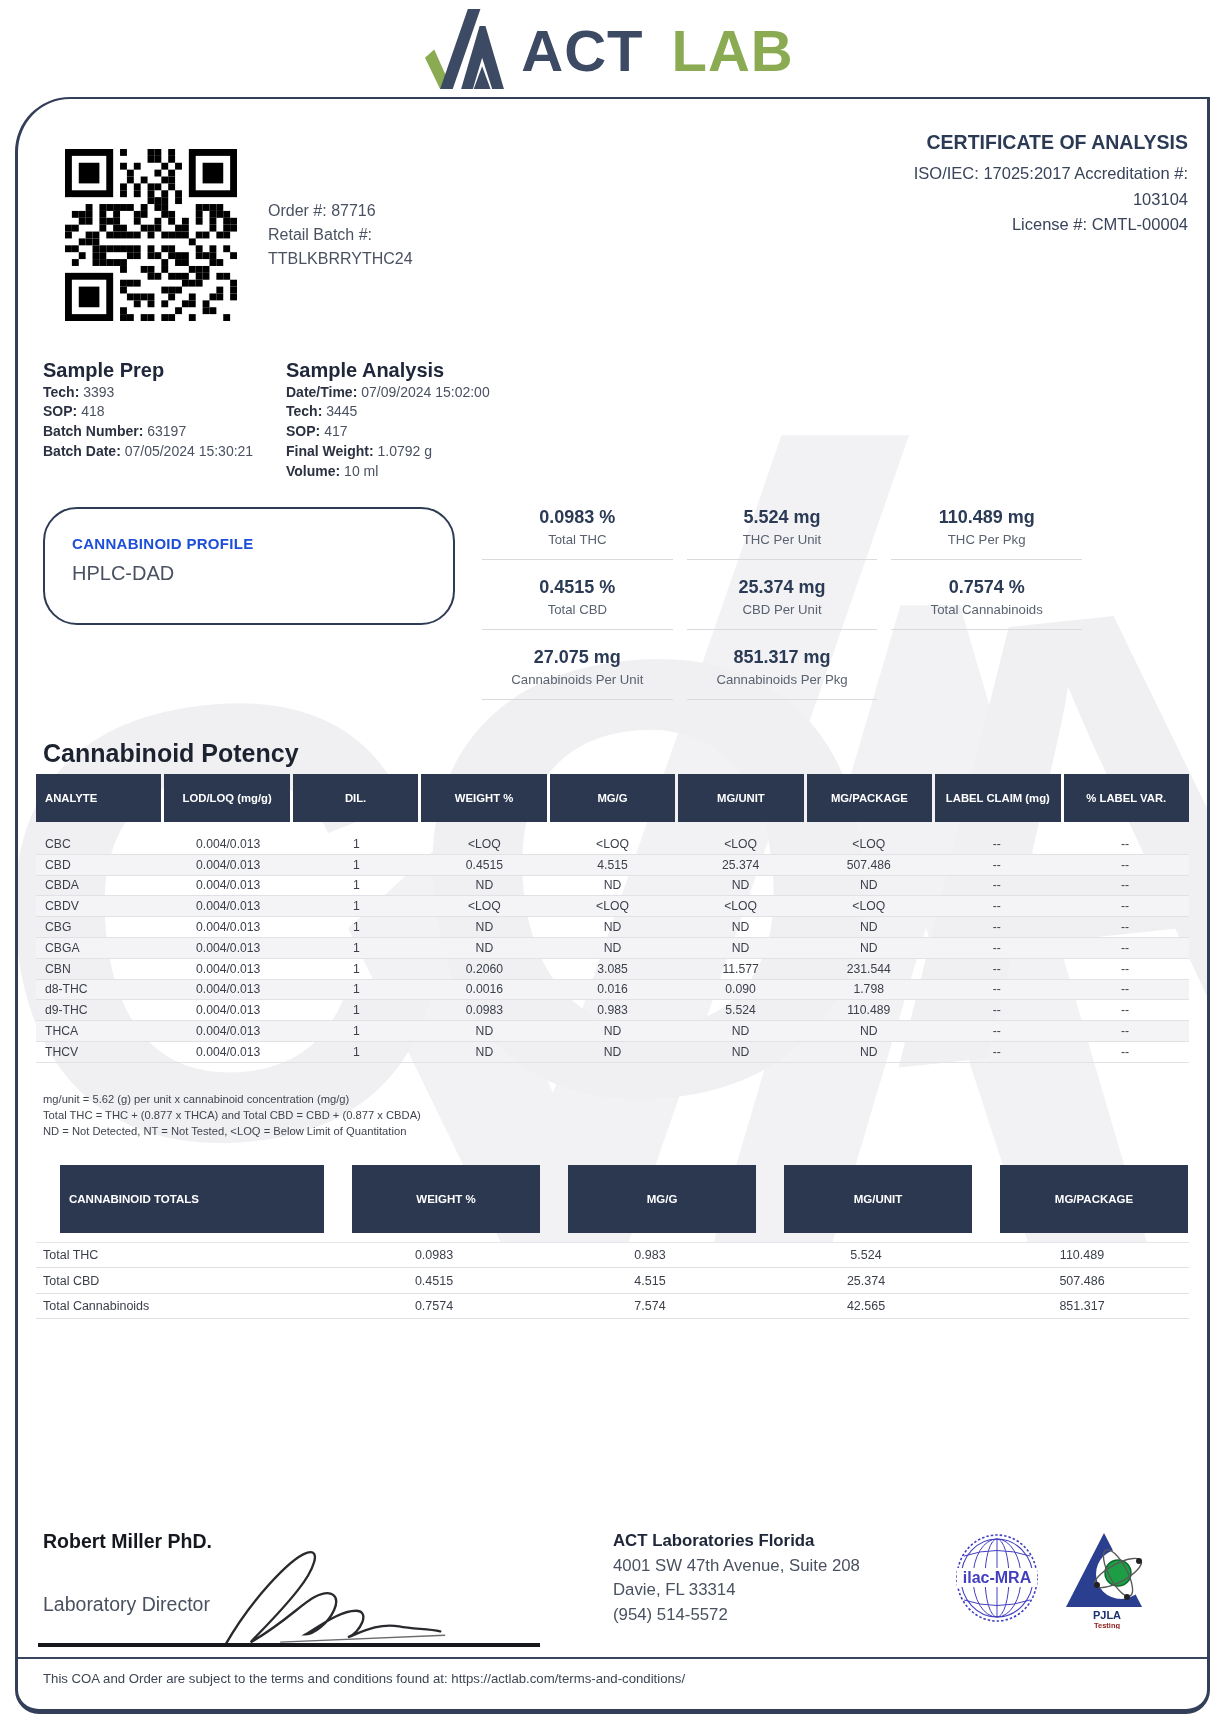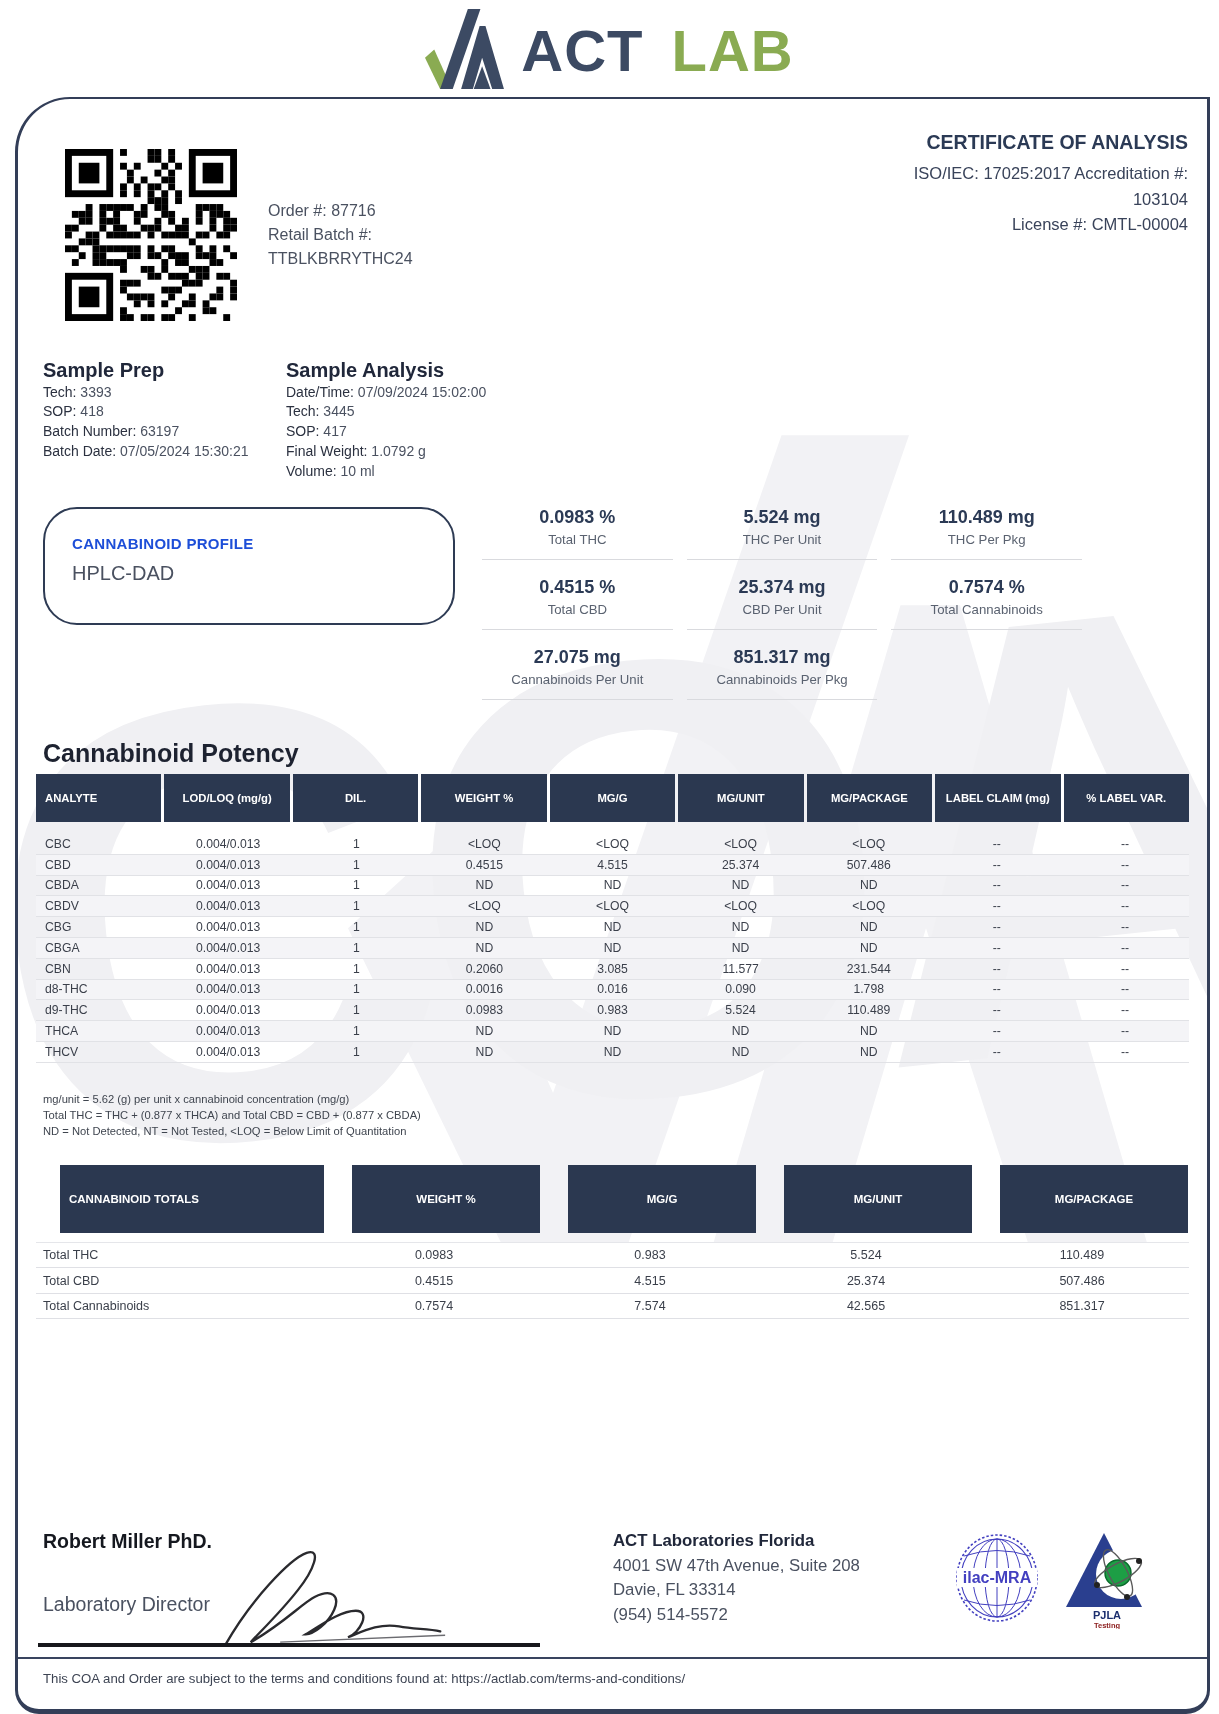--- a/index.html
+++ b/index.html
@@ -29,21 +29,21 @@
   .order-info{left:250px;top:100px;font-size:16px;line-height:24px;color:#4a5160;}
   .cert-block{right:19px;top:32px;text-align:right;width:460px;}
   .cert-title{font-size:19.5px;font-weight:800;color:#2b3a55;margin-bottom:7px;}
   .cert-line{font-size:16.5px;line-height:25.5px;color:#39435a;}
 
   
   .section{font-size:14px;line-height:19.7px;color:#4a5160;}
   .sec-prep{left:25px;top:262px;width:230px;}
   .sec-analysis{left:268px;top:262px;width:260px;}
   .sec-heading{font-size:20px;font-weight:800;color:#20273a;margin-bottom:2px;}
-  .flabel{font-weight:normal;color:#2b3140;}
+  .flabel{font-weight:bold;color:#2b3140;}
   .fvalue{color:#4a5160;}
 
   
   .profile-box{left:25px;top:408px;width:412px;height:118px;border:2px solid #2e3b54;border-radius:34px;box-sizing:border-box;padding:26px 0 0 27px;}
   .profile-title{font-size:15px;font-weight:800;color:#1d4ed8;letter-spacing:.3px;}
   .profile-method{font-size:20px;color:#4a5160;margin-top:10px;}
 
   
   .stats{left:464px;top:408px;width:600px;display:grid;grid-template-columns:repeat(3,1fr);column-gap:14px;row-gap:17px;}
   .stat{text-align:center;padding-bottom:12px;border-bottom:1px solid #d9dade;}

